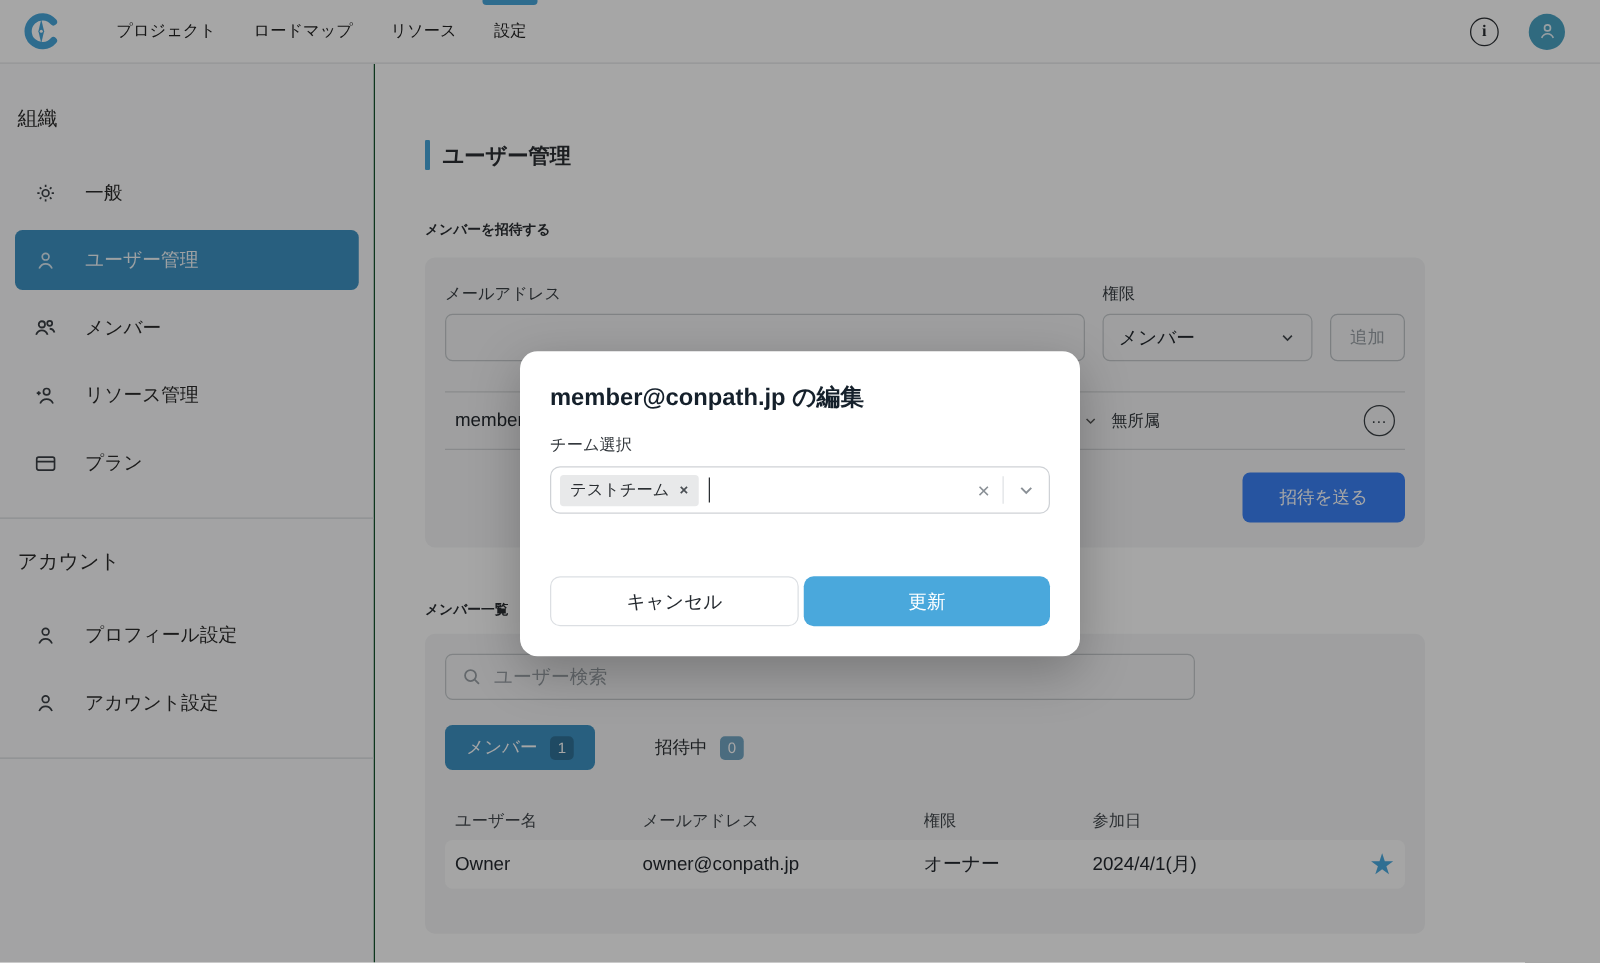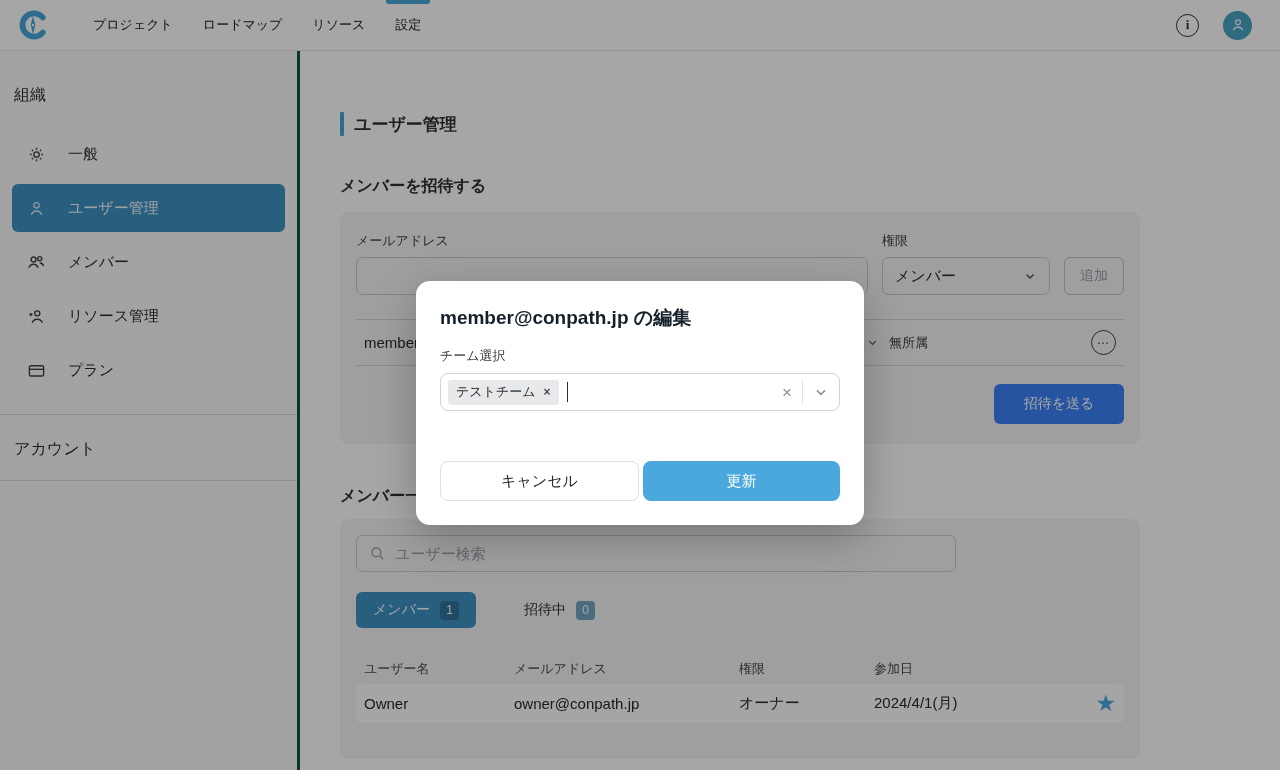--- a/index.html
+++ b/index.html
@@ -34,42 +34,42 @@
     font-size:13px; font-weight:700; font-family:"Liberation Serif","DejaVu Serif",serif; color:#2b2f33;
   }
   .avatar {
     width:29px; height:29px; border-radius:50%; background:#4ba3c4;
     display:flex; align-items:center; justify-content:center; color:#eaf5f9;
   }
 
   
   .sidebar {
     position:absolute; top:51px; left:0; bottom:0; width:300px;
-    background:#fbfbfc; border-right:3px solid #14532d; padding:34px 12px 0 12px;
+    background:#fbfbfc; border-right:1px solid #14532d; padding:34px 12px 0 12px;
   }
   .sb-heading { font-size:16px; color:#2b2b2b; padding-left:2px; }
   .sb-list { margin-top:24px; display:flex; flex-direction:column; gap:6px; }
   .sb-item {
     height:48px; display:flex; align-items:center; gap:22px;
     padding:0 14px; border-radius:6px; cursor:pointer; color:#2b2b2b;
   }
   .sb-item .ic { width:20px; height:20px; display:flex; align-items:center; justify-content:center; color:#3b4045; }
   .sb-item span.lbl { font-size:15px; }
   .sb-item.active { background:#3e93c4; color:#f2f7fa; }
   .sb-item.active .ic { color:#dceaf3; }
   .sb-divider { height:1px; background:#d9dbde; margin:20px -12px 0 -12px; }
   .sb-heading.second { margin-top:24px; }
 
   
   .main { position:absolute; top:51px; left:300px; right:0; bottom:0; background:#fff; padding:61px 0 0 40px; }
   .content { width:800px; }
   .page-title { display:flex; align-items:center; gap:10px; }
   .page-title .bar { width:4px; height:24px; background:#48a7db; border-radius:1px; }
   .page-title .txt { font-size:17px; font-weight:700; color:#2b2f33; }
-  .sec-label { margin-top:40px; font-size:16px; font-weight:700; color:#2b2f33; }
+  .sec-label { margin-top:40px; font-size:11px; font-weight:700; color:#2b2f33; }
 
   .card { background:#f4f5f6; border-radius:8px; }
   .invite-card { margin-top:15px; padding:20px 16px; }
   .form-row { display:flex; align-items:flex-end; gap:14px; }
   .fld-label { font-size:13px; color:#3a3f44; margin-bottom:7px; }
   .email-input {
     width:512px; height:38px; border:1px solid #c6cacd; border-radius:6px;
     background:transparent; font-size:15px; padding:0 10px; outline:none;
     font-family:inherit;
   }
@@ -251,20 +251,40 @@
           <svg width="19" height="19" viewBox="0 0 24 24" fill="none" stroke="currentColor" stroke-width="1.7">
             <rect x="3" y="6" width="18" height="13" rx="2"></rect>
               <path d="M3 10.5h18"></path>
           </svg>
         </span>
         <span class="lbl">プラン</span>
       </div>
     </div>
     <div class="sb-divider"></div>
     <div class="sb-heading second">アカウント</div>
+    <div class="sb-list">
+      <div class="sb-item">
+        <span class="ic">
+          <svg width="19" height="19" viewBox="0 0 24 24" fill="none" stroke="currentColor" stroke-width="1.7">
+            <circle cx="12" cy="8" r="3.4"></circle>
+              <path d="M5.5 20c1.3-3.2 3.6-4.8 6.5-4.8s5.2 1.6 6.5 4.8"></path>
+          </svg>
+        </span>
+        <span class="lbl">プロフィール設定</span>
+      </div>
+      <div class="sb-item">
+        <span class="ic">
+          <svg width="19" height="19" viewBox="0 0 24 24" fill="none" stroke="currentColor" stroke-width="1.7">
+            <circle cx="12" cy="8" r="3.4"></circle>
+              <path d="M5.5 20c1.3-3.2 3.6-4.8 6.5-4.8s5.2 1.6 6.5 4.8"></path>
+          </svg>
+        </span>
+        <span class="lbl">アカウント設定</span>
+      </div>
+    </div>
     <div class="sb-divider"></div>
   </div>
 
   <div class="main">
     <div class="content">
       <div class="page-title">
         <div class="bar"></div>
         <div class="txt">ユーザー管理</div>
       </div>
 

